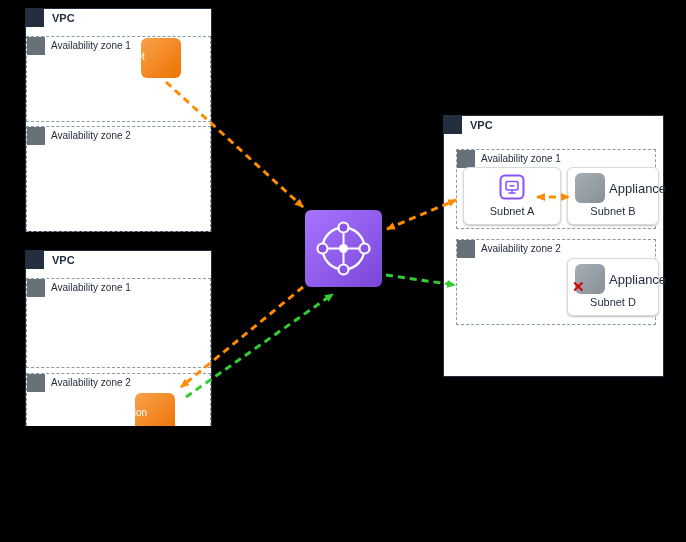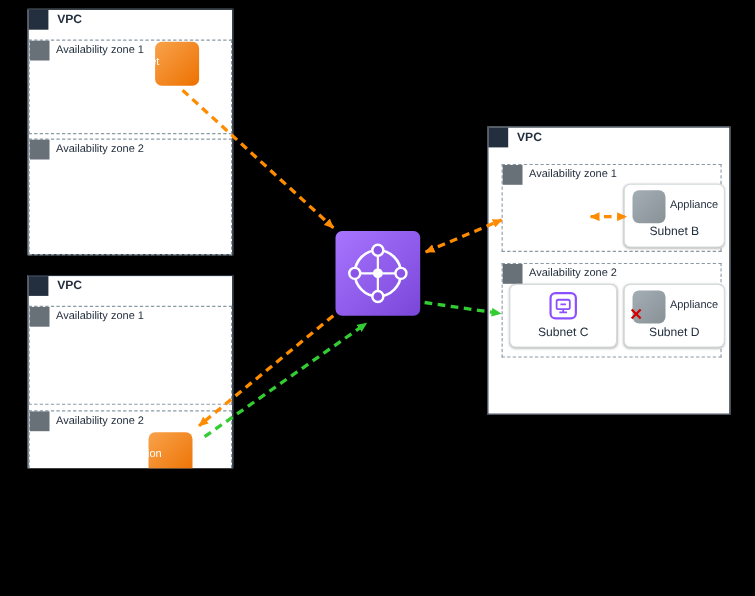--- a/index.html
+++ b/index.html
@@ -17,21 +17,21 @@
     background:linear-gradient(135deg,var(--c-instance_light),var(--c-instance));}
   .instance-label{position:absolute;width:60px;text-align:center;font-size:10px;color:#fff;white-space:nowrap;}
   .card{position:absolute;background:#fff;border:1px solid #d5dbdb;border-radius:6px;
     box-shadow:0 1px 2px rgba(0,0,0,.25);}
   .card-label{position:absolute;left:0;right:0;top:37px;text-align:center;font-size:11px;}
   .ep-wrap{position:absolute;left:35px;top:6px;width:26px;height:26px;}
   .ep-rect{fill:#fff;stroke:var(--c-endpoint);stroke-width:2;}
   .ep-inner{fill:none;stroke:var(--c-endpoint);stroke-width:1.6;}
   .appliance-box{position:absolute;left:7px;top:5px;width:30px;height:30px;border-radius:6px;
     background:linear-gradient(135deg,var(--c-appliance_light),var(--c-appliance));}
-  .appliance-label{position:absolute;left:41px;top:13px;font-size:10px;white-space:nowrap;}
+  .appliance-label{position:absolute;left:41px;top:13px;font-size:13px;white-space:nowrap;}
   .blocked-x{position:absolute;left:4px;top:20px;font-size:15px;font-weight:bold;color:var(--c-blocked);line-height:1;}
   .tgw{position:absolute;left:305px;top:210px;width:77px;height:77px;border-radius:6px;
     background:linear-gradient(135deg,var(--c-tgw_light),var(--c-tgw));}
   .tgw-ring{fill:none;stroke:#fff;stroke-width:2.4;}
   .tgw-spoke{fill:none;stroke:#fff;stroke-width:2;}
   .tgw-node{fill:#8a55e6;stroke:#fff;stroke-width:2.2;}
   .tgw-center{fill:#fff;}
   .overlay{position:absolute;left:0;top:0;pointer-events:none;}
   .dash{fill:none;stroke-width:3;stroke-dasharray:7 5;}
   .f{stroke:var(--c-forward);}
@@ -80,37 +80,37 @@
 
     <div class="az" style="left:12px;top:33px;width:198px;height:78px">
       <div class="az-icon"></div>
       <div class="az-label">Availability zone 1</div>
     </div>
     <div class="az" style="left:12px;top:123px;width:198px;height:84px">
       <div class="az-icon"></div>
       <div class="az-label">Availability zone 2</div>
     </div>
 
+    <div class="card" style="left:19px;top:51px;width:96px;height:56px">
+      <div class="ep-wrap">
+        <svg width="26" height="26" viewBox="0 0 26 26">
+          <rect x="1.5" y="1.5" width="23" height="23" rx="4.5" class="ep-rect"></rect>
+          <rect x="7" y="7.5" width="12" height="8.5" rx="1.5" class="ep-inner"></rect>
+          <path d="M13 16 v3 M9.5 19 h7 M10.5 11.75 h5" class="ep-inner"></path>
+        </svg>
+      </div>
+      <div class="card-label">Subnet A</div>
+    </div>
 
     <div class="card" style="left:123px;top:51px;width:90px;height:56px">
       <div class="appliance-box"></div>
       <div class="appliance-label">Appliance</div>
       <div class="card-label">Subnet B</div>
     </div>
 
-    <div class="card" style="left:19px;top:142px;width:96px;height:56px">
-      <div class="ep-wrap">
-        <svg width="26" height="26" viewBox="0 0 26 26">
-          <rect x="1.5" y="1.5" width="23" height="23" rx="4.5" class="ep-rect"></rect>
-          <rect x="7" y="7.5" width="12" height="8.5" rx="1.5" class="ep-inner"></rect>
-          <path d="M13 16 v3 M9.5 19 h7 M10.5 11.75 h5" class="ep-inner"></path>
-        </svg>
-      </div>
-      <div class="card-label">Subnet C</div>
-    </div>
 
     <div class="card" style="left:123px;top:142px;width:90px;height:56px">
       <div class="appliance-box"></div>
       <div class="appliance-label">Appliance</div>
       <div class="blocked-x">✕</div>
       <div class="card-label">Subnet D</div>
     </div>
   </div>
 
   <div class="tgw">

